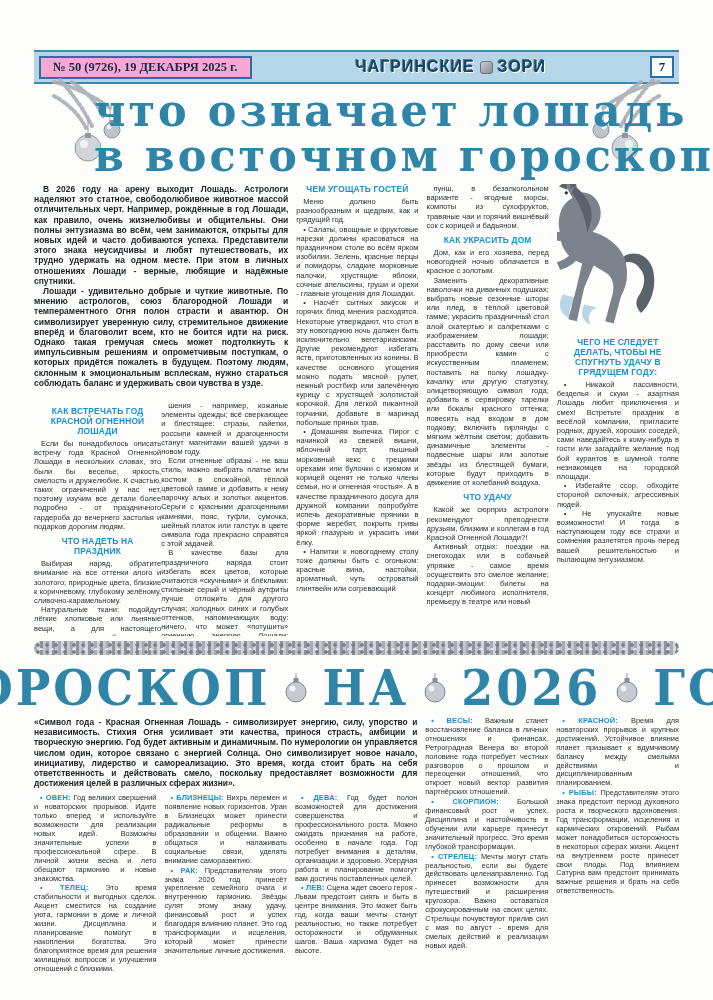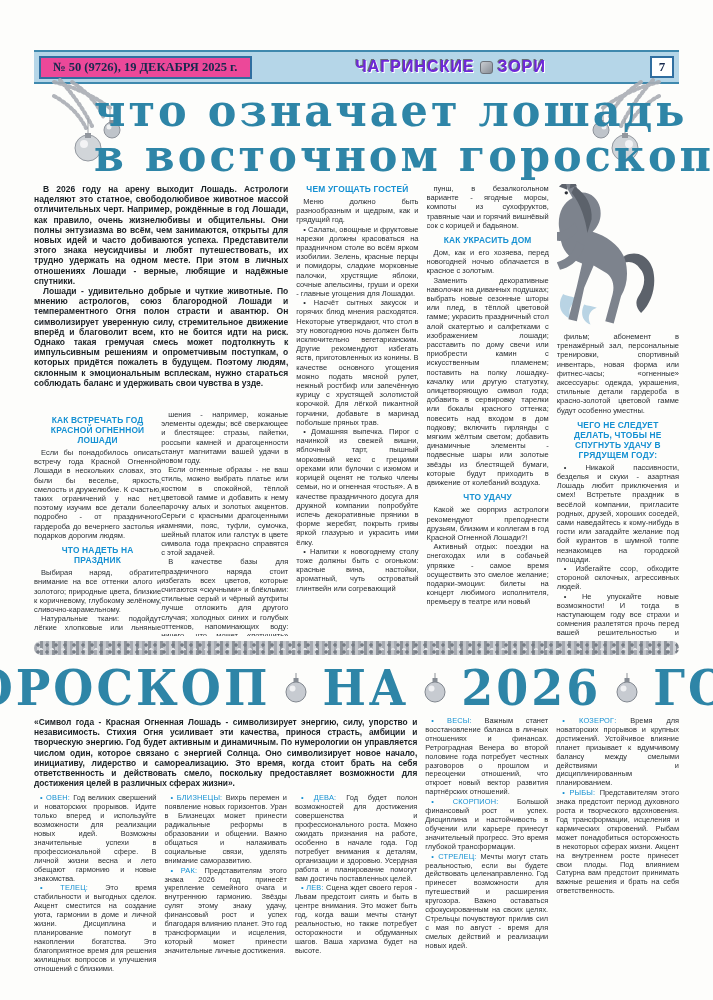--- a/index.html
+++ b/index.html
@@ -3,41 +3,41 @@
 <meta charset="utf-8">
 <style>
   *{box-sizing:border-box;margin:0;padding:0}
   html,body{width:713px;height:1000px}
   body{background:#eceff1;font-family:"Liberation Sans",sans-serif;color:#23282d}
   .sheet{width:713px;height:1000px;background:#fdfdfb;overflow:hidden;padding:50px 34px 0;position:relative}
 
   
   .topbar{height:34px;display:flex;align-items:center;background:#b5d6e8;
           border-top:2px solid #3f89ae;border-bottom:2px solid #3f89ae;padding:0 5px;gap:8px}
-  .issue-box{background:#ec4899;border:2px solid #2f6ea0;font-family:"Liberation Serif",serif;
+  .issue-box{background:#f9a8d4;border:2px solid #2f6ea0;font-family:"Liberation Serif",serif;
              font-weight:bold;font-size:12.5px;color:#16294e;padding:2px 12px;white-space:nowrap}
-  .masthead{flex:1;text-align:center;font-weight:bold;font-size:16px;letter-spacing:1px;color:#6d28d9;
+  .masthead{flex:1;text-align:center;font-weight:bold;font-size:16px;letter-spacing:1px;color:#0c4a6e;
             text-shadow:1px 1px 0 #fff,-1px -1px 0 #666c75;display:flex;align-items:center;justify-content:center;gap:5px}
   .emblem{display:inline-block;width:13px;height:13px;background:linear-gradient(135deg,#c9cdd2,#878d95);
           border:1px solid #6d737b;border-radius:3px}
   .pagenum-box{background:#fff;border:2px solid #2f6ea0;font-family:"Liberation Serif",serif;
                font-weight:bold;font-size:13px;color:#16294e;min-width:24px;text-align:center;padding:1px 4px}
 
   
   .title-block{position:relative;padding:4px 60px 2px;text-align:center}
   .big-title{font-family:"DejaVu Serif",serif;font-weight:bold;color:#2e85a7;
              font-size:43px;line-height:45px;letter-spacing:3px;transform:scaleY(1.04);white-space:nowrap}
   .deco{position:absolute;top:-6px;width:96px;height:96px;opacity:.9}
   .deco.left{left:18px}
   .deco.right{right:18px;transform:scaleX(-1)}
 
   
   .article{display:flex;gap:8px;height:452px;overflow:hidden;margin-top:4px;position:relative}
   .left2{flex:2.08;display:flex;flex-direction:column}
-  .twocol{display:flex;gap:0;flex:1;overflow:hidden;margin-top:22px}
+  .twocol{display:flex;gap:0;flex:1;overflow:hidden;margin-top:13px}
   .col{flex:1;overflow:hidden}
   .col5{position:relative;padding-top:148px}
   p.body{font-size:7.5px;line-height:9.2px;text-align:justify;text-indent:7px;color:#2a2f34}
   p.lead{font-weight:bold;font-size:8.5px;line-height:10.2px;text-align:justify;text-indent:9px;color:#1b2126}
   h3.sub{color:#1590d2;font-size:8.4px;line-height:10px;text-align:center;margin:5px 4px 3px;letter-spacing:.2px}
   .horse-wrap{position:absolute;top:-8px;right:-6px;width:170px;height:158px}
 
   
   .garland{height:14px;margin:5px 0 2px;border-radius:7px;
      background:
@@ -49,21 +49,21 @@
   .title2-row{display:flex;align-items:center;justify-content:center;gap:14px;padding:6px 0 4px}
   .title2-row .big-title{font-size:46px;line-height:50px}
   .ball-icon{width:24px;height:30px;flex:0 0 auto}
 
   
   .horoscope{display:flex;gap:8px;height:278px;overflow:hidden;margin-top:0}
   .h-left{flex:3.12;display:flex;flex-direction:column}
   .h-intro{font-weight:bold;font-size:8.4px;line-height:10.2px;text-align:justify;color:#1b2126}
   .threecol{display:flex;gap:8px;flex:1;overflow:hidden;margin-top:6px}
   p.sign{font-size:7.4px;line-height:8.9px;text-align:justify;text-indent:6px;color:#2a2f34;margin-bottom:1px}
-  .sign-name{color:#1590d2;font-weight:normal;letter-spacing:.2px}
+  .sign-name{color:#1590d2;font-weight:bold;letter-spacing:.2px}
 </style>
 </head>
 <body>
 
 <div class="sheet">
 
   <div class="topbar">
     <div class="issue-box">№ 50 (9726), 19 ДЕКАБРЯ 2025 г.</div>
     <div class="masthead">
       <span>ЧАГРИНСКИЕ</span>
@@ -164,21 +164,20 @@
           <path fill="#b9d4e4" d="M30,112 C24,122 27,132 38,136 C33,127 38,120 46,117 C38,114 33,114 30,112 Z M50,122 C46,130 48,138 56,141 C52,133 56,127 62,125 C56,123 52,123 50,122 Z"></path>
           <path fill="#5c626b" d="M88,76 C100,70 111,76 115,88 C119,102 115,120 104,130 C100,126 98,121 101,115 C108,105 109,94 103,88 C99,82 93,80 87,83 Z"></path>
           <path fill="#7d838d" d="M33,6 C37,2 41,3 42,8 L45,16 C55,14 63,21 65,30 C67,39 64,47 58,53 C72,57 85,67 89,80 C92,92 91,104 85,114 L78,140 L70,138 L77,112 C79,104 77,96 71,92 L59,85 L50,106 L43,138 L35,136 L43,105 L48,83 C38,80 30,72 28,62 L26,48 C25,36 30,25 39,21 L34,12 Z"></path>
           <path fill="#7d838d" d="M44,52 C38,60 30,63 21,61 L8,56 L10,49 L23,53 C31,54 37,49 41,44 Z"></path>
           <path fill="#7d838d" d="M50,66 C47,78 39,86 27,89 L24,82 C34,79 41,72 43,62 Z"></path>
           <path fill="#5c626b" d="M41,10 C52,17 58,29 57,41 L53,54 C51,41 47,27 38,16 Z"></path>
           <path fill="#5c626b" d="M26,10 L33,4 L34,13 Z M38,3 L43,9 L36,12 Z"></path>
           <circle cx="33" cy="16" r="1.6" fill="#2d3138"></circle>
         </svg>
       </div>
-      <p class="body">фильм; абонемент в тренажёрный зал, персональные тренировки, спортивный инвентарь, новая форма или фитнес-часы; «огненные» аксессуары: одежда, украшения, стильные детали гардероба в красно-золотой цветовой гамме будут особенно уместны.</p>
       <h3 class="sub">ЧЕГО НЕ СЛЕДУЕТ ДЕЛАТЬ, ЧТОБЫ НЕ СПУГНУТЬ УДАЧУ В ГРЯДУЩЕМ ГОДУ:</h3>
       <p class="body">• Никакой пассивности, безделья и скуки - азартная Лошадь любит приключения и смех! Встретьте праздник в весёлой компании, пригласите родных, друзей, хороших соседей, сами наведайтесь к кому-нибудь в гости или загадайте желание под бой курантов в шумной толпе незнакомцев на городской площади.</p>
       <p class="body">• Избегайте ссор, обходите стороной склочных, агрессивных людей.</p>
       <p class="body">• Не упускайте новые возможности! И тогда в наступающем году все страхи и сомнения разлетятся прочь перед вашей решительностью и пылающим энтузиазмом.</p>
     </div>
   </div>
 
   <div class="garland"></div>
 
   <div class="title2-row">
@@ -223,18 +222,18 @@
           <p class="sign"><span class="sign-name">• ЛЕВ:</span> <span>Сцена ждет своего героя - Львам предстоит сиять и быть в центре внимания. Это может быть год, когда ваши мечты станут реальностью, но также потребует осторожности и обдуманных шагов. Ваша харизма будет на высоте.</span></p>
         </div>
       </div>
     </div>
     <div class="col">
       <p class="sign"><span class="sign-name">• ВЕСЫ:</span> <span>Важным станет восстановление баланса в личных отношениях и финансах. Ретроградная Венера во второй половине года потребует честных разговоров о прошлом и переоценки отношений, что откроет новый вектор развития партнёрских отношений.</span></p>
       <p class="sign"><span class="sign-name">• СКОРПИОН:</span> <span>Большой финансовый рост и успех. Дисциплина и настойчивость в обучении или карьере принесут значительный прогресс. Это время глубокой трансформации.</span></p>
       <p class="sign"><span class="sign-name">• СТРЕЛЕЦ:</span> <span>Мечты могут стать реальностью, если вы будете действовать целенаправленно. Год принесет возможности для путешествий и расширения кругозора. Важно оставаться сфокусированным на своих целях. Стрельцы почувствуют прилив сил с мая по август - время для смелых действий и реализации новых идей.</span></p>
     </div>
     <div class="col">
-      <p class="sign"><span class="sign-name">• КОЗЕРОГ:</span> <span>Время для новаторских прорывов и крупных достижений. Устойчивое влияние планет призывает к вдумчивому балансу между смелыми действиями и дисциплинированным планированием.</span></p>
+      <p class="sign"><span class="sign-name">• КРАСНОЙ:</span> <span>Время для новаторских прорывов и крупных достижений. Устойчивое влияние планет призывает к вдумчивому балансу между смелыми действиями и дисциплинированным планированием.</span></p>
       <p class="sign"><span class="sign-name">• РЫБЫ:</span> <span>Представителям этого знака предстоит период духовного роста и творческого вдохновения. Год трансформации, исцеления и кармических откровений. Рыбам может понадобиться осторожность в некоторых сферах жизни. Акцент на внутреннем росте принесет свои плоды. Под влиянием Сатурна вам предстоит принимать важные решения и брать на себя ответственность.</span></p>
     </div>
   </div>
 
 </div>
 
 </body></html>

